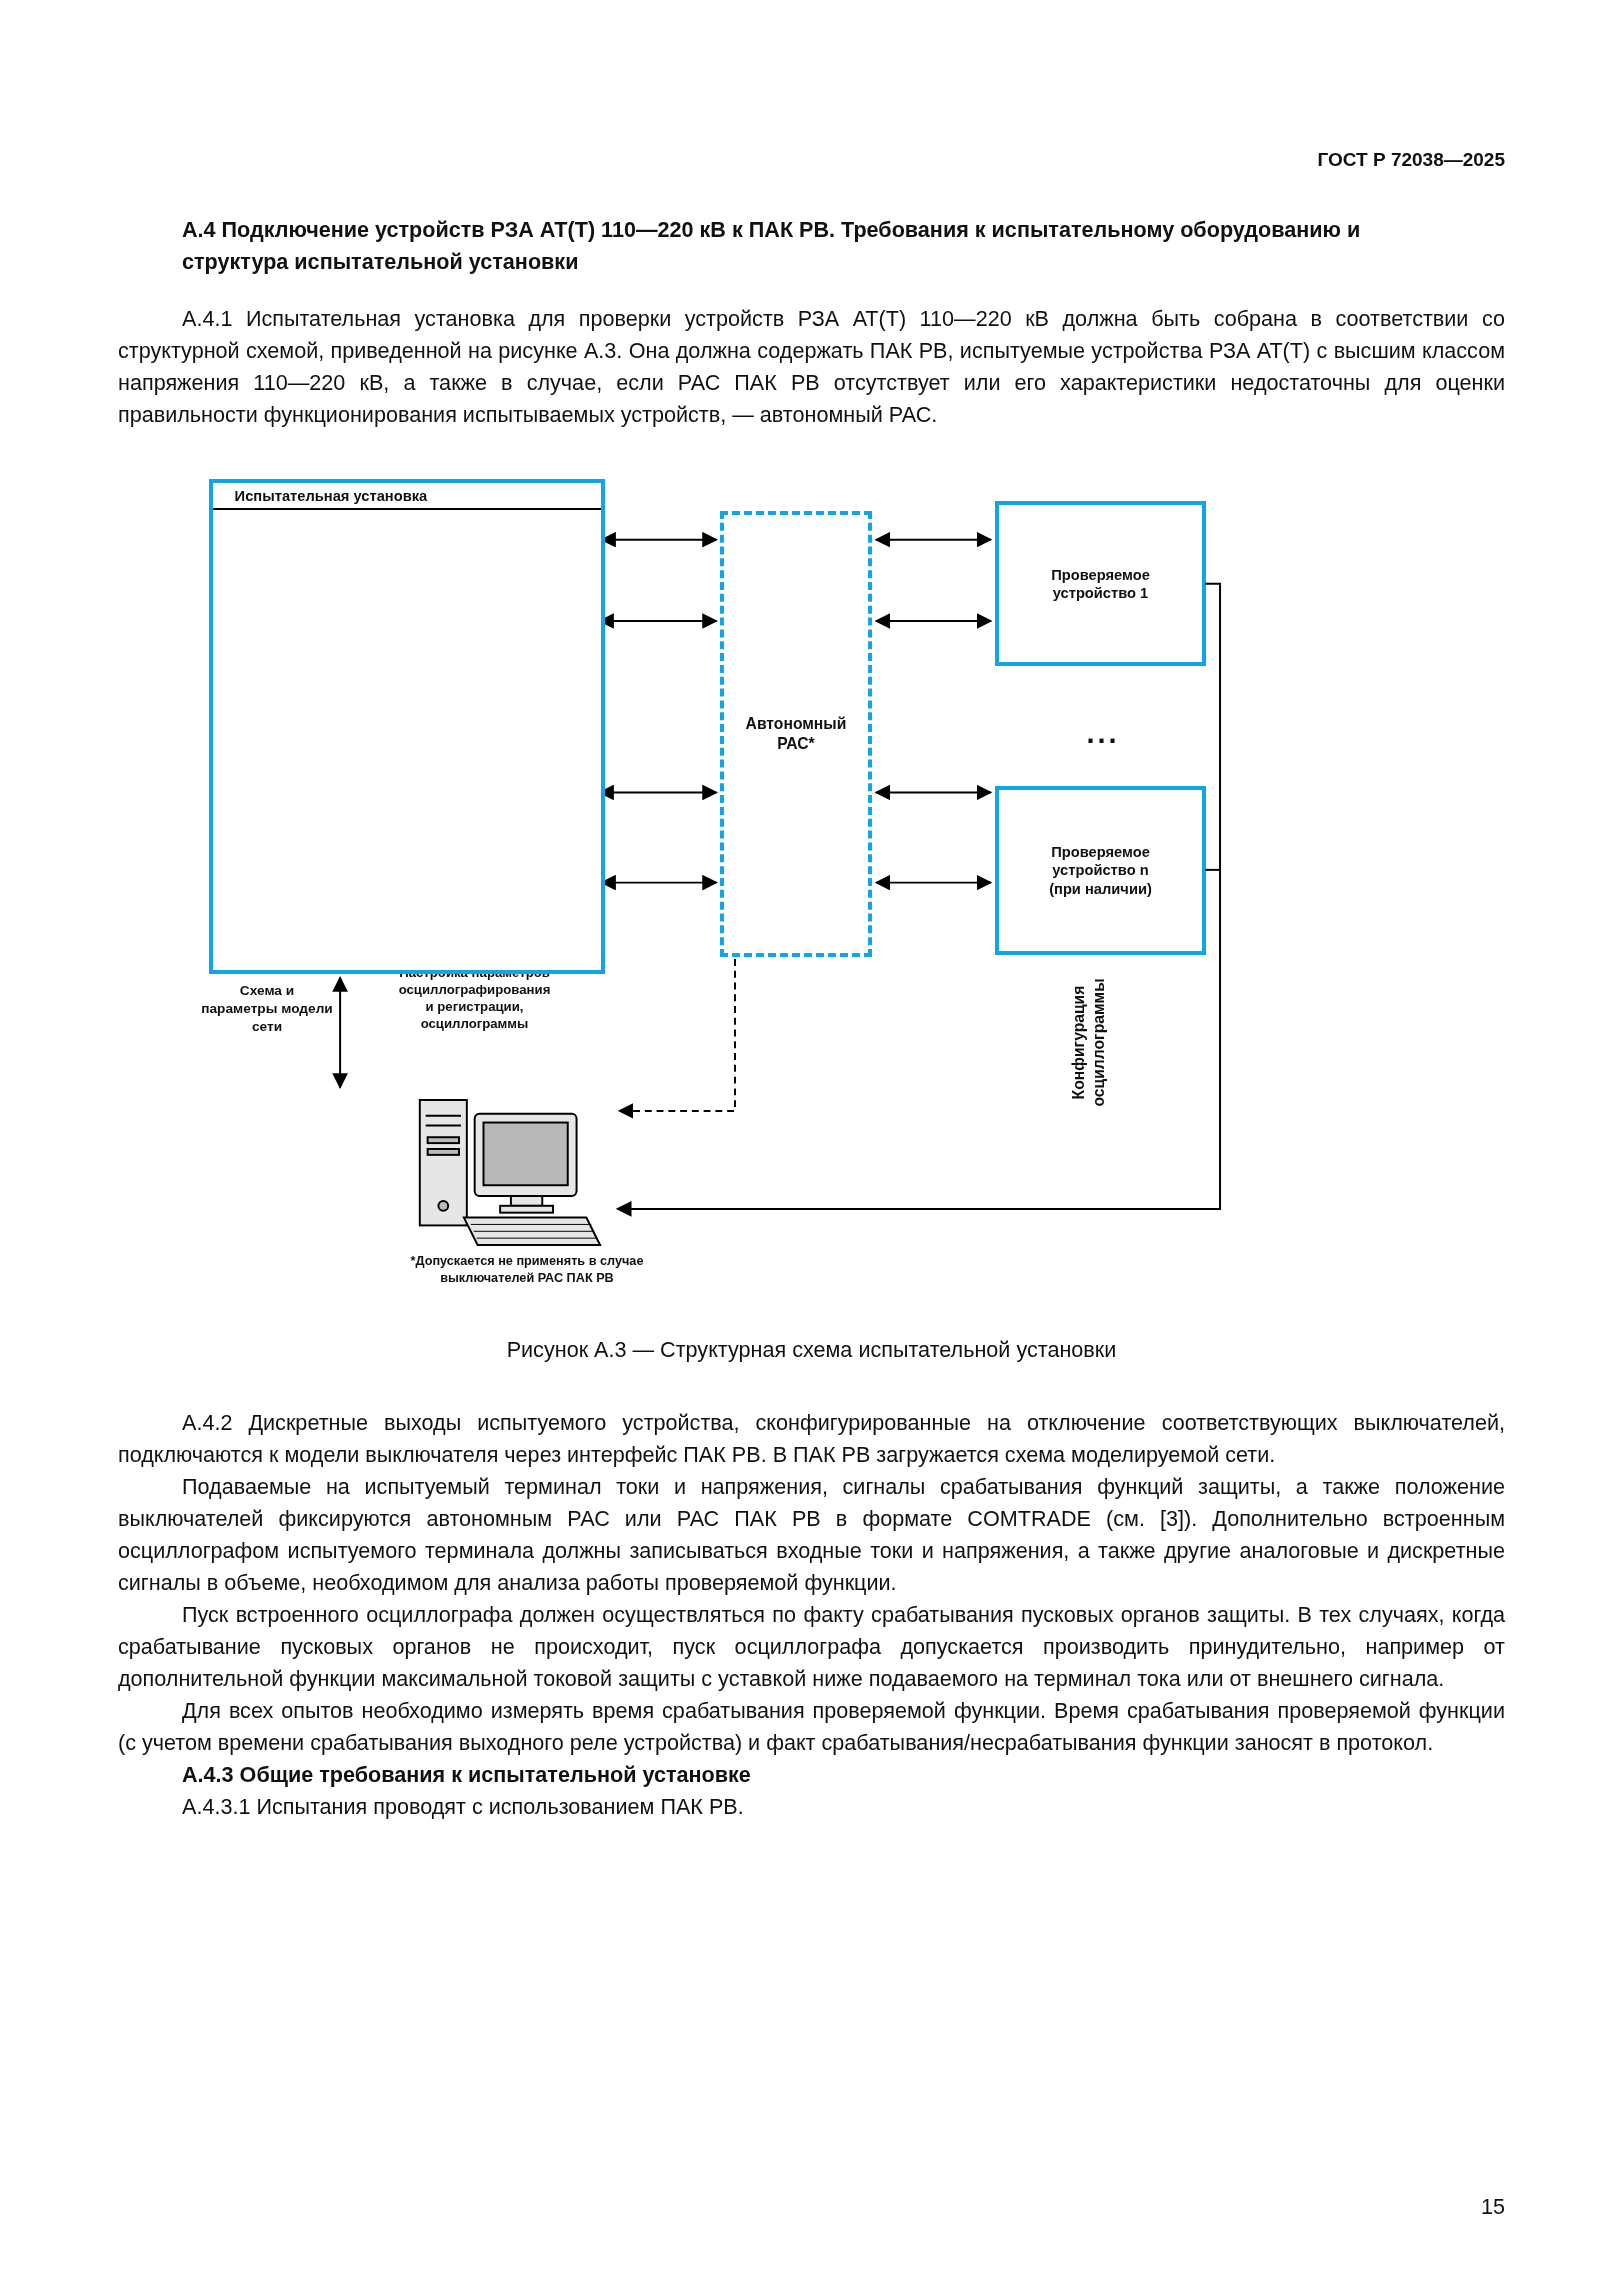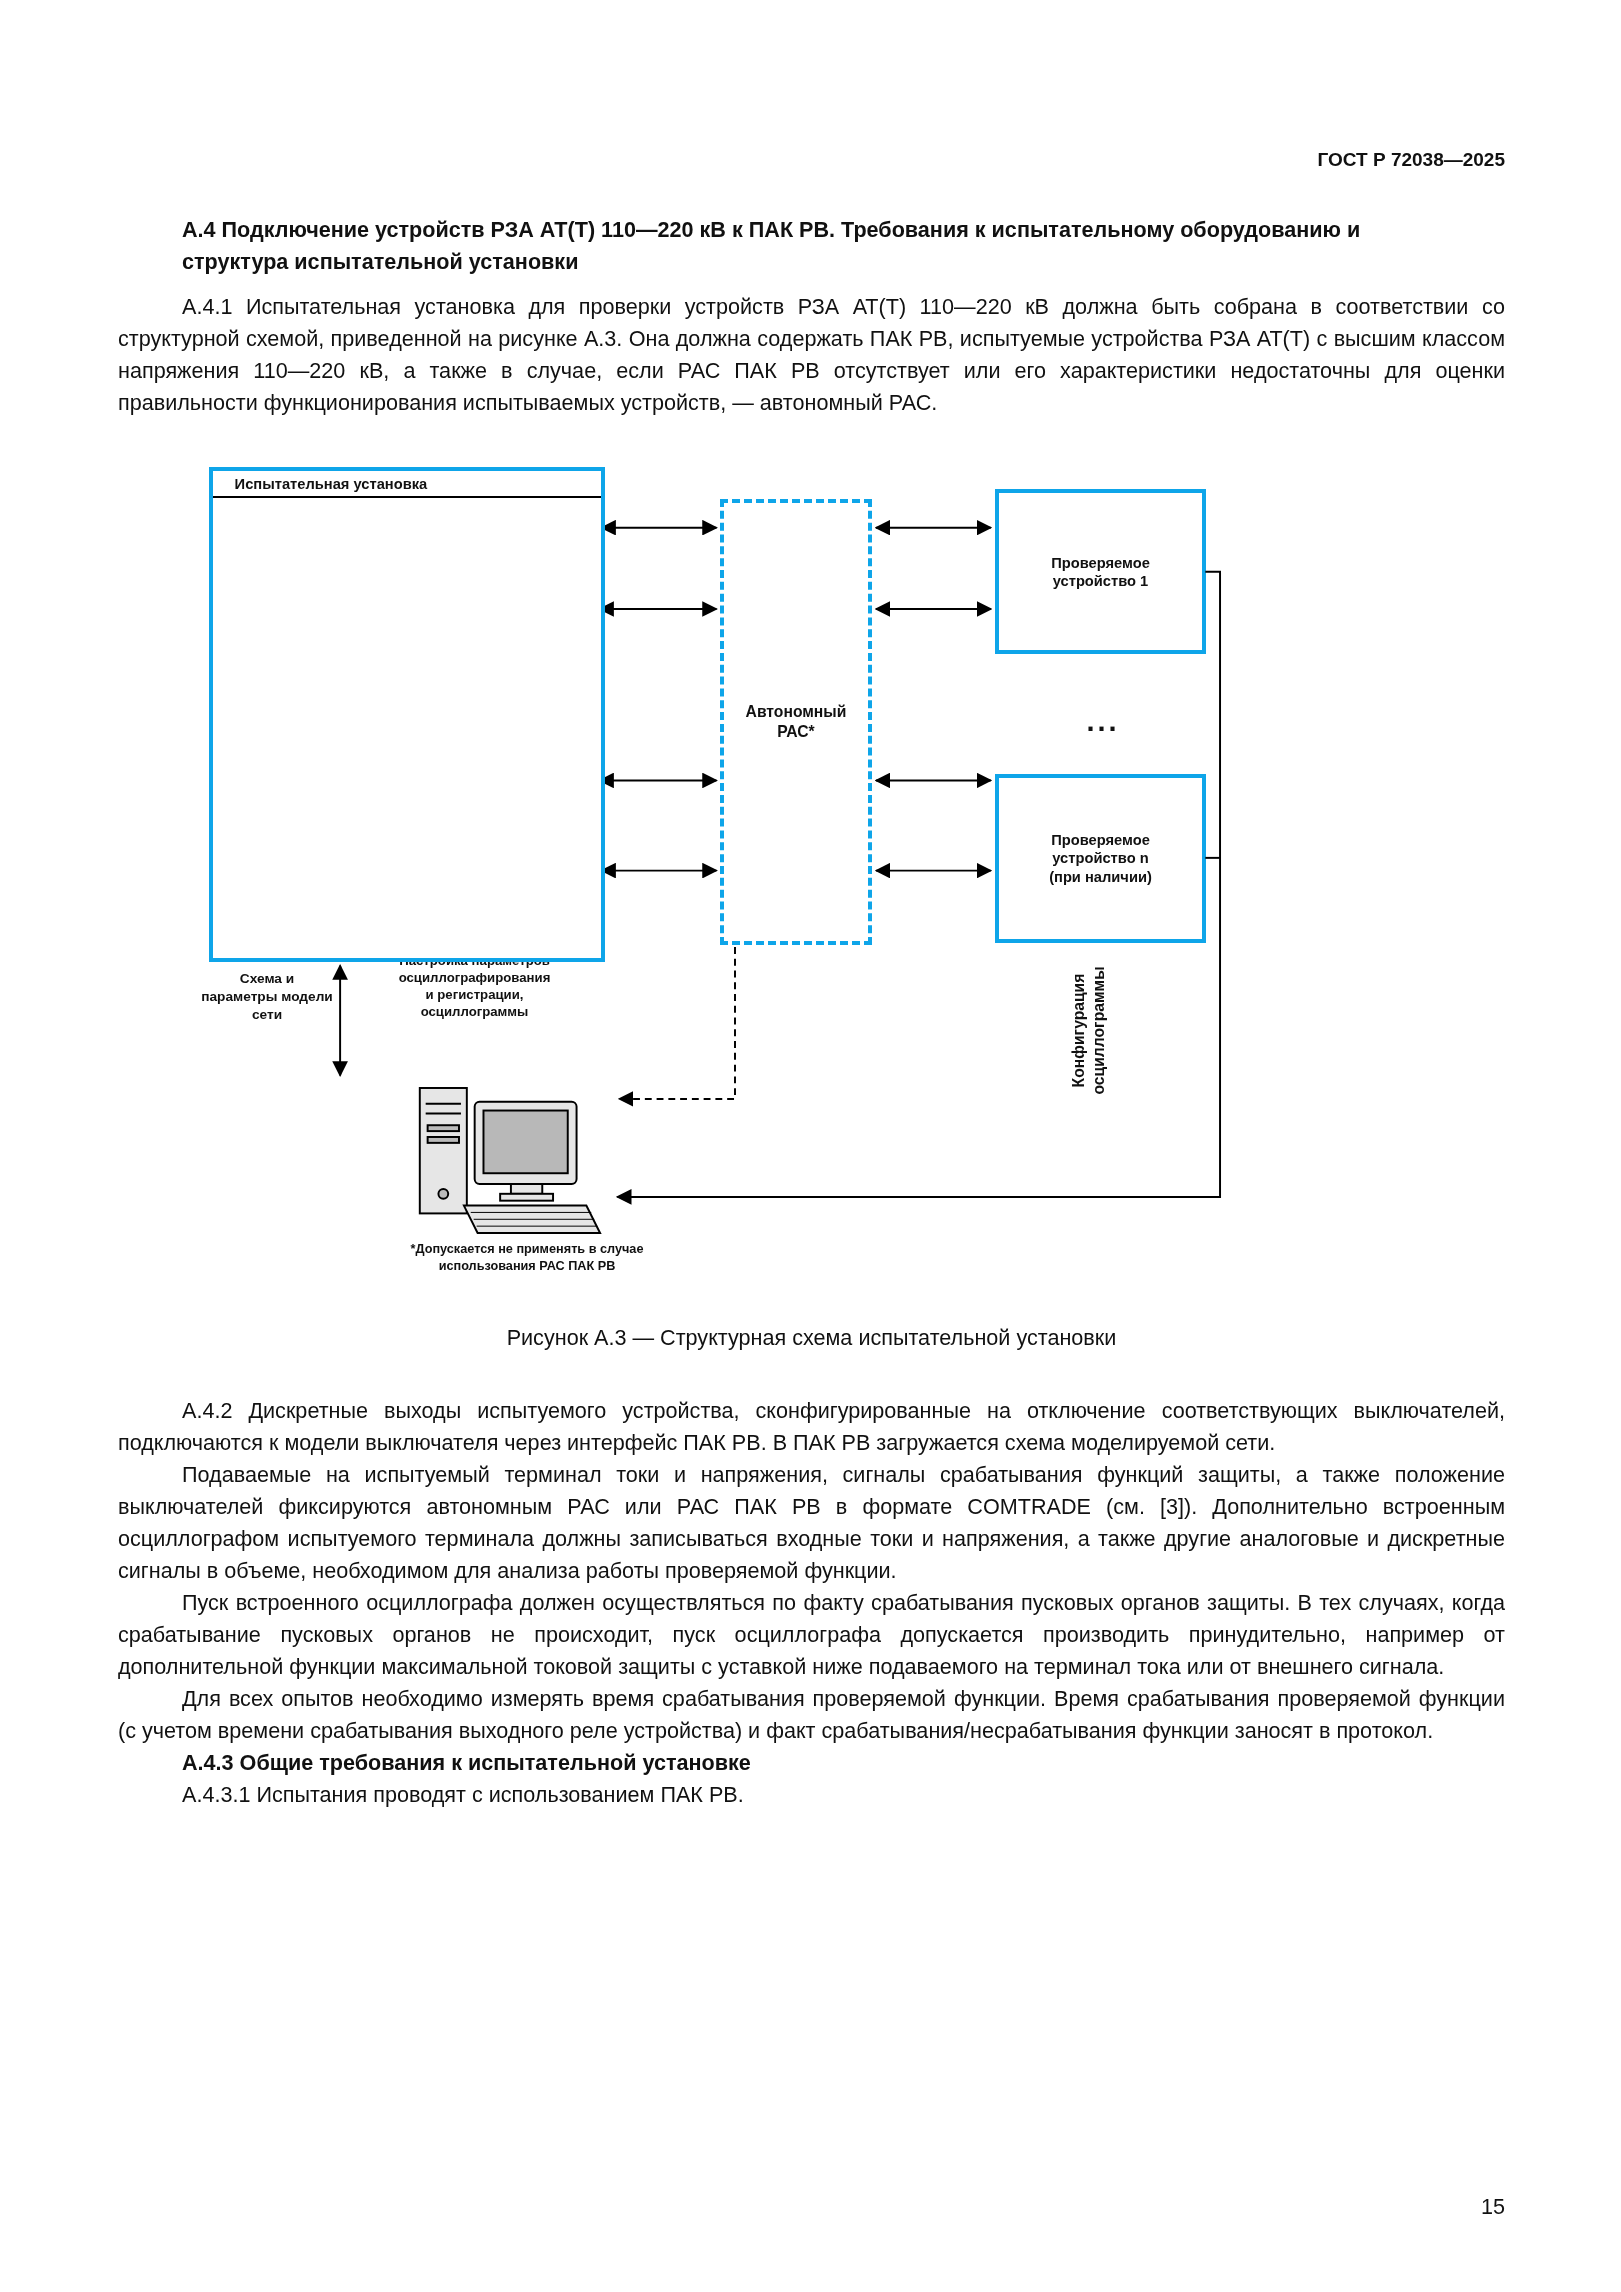--- a/index.html
+++ b/index.html
@@ -1,21 +1,21 @@
 <!DOCTYPE html>
 <html><head>
 <meta charset="utf-8">
 <style>
   html,body{margin:0;padding:0;background:#ffffff;}
   body{width:1621px;height:2293px;position:relative;font-family:"Liberation Sans","DejaVu Sans",sans-serif;color:#111;}
   .page{position:absolute;inset:0;background:#fff;}
   .doc-header{position:absolute;left:118px;top:149px;width:1387px;text-align:right;font-size:19px;font-weight:bold;}
   .content{position:absolute;left:118px;top:214px;width:1387px;}
   p{margin:0;}
-  .heading{font-weight:bold;font-size:21.6px;line-height:32px;margin-left:64px;width:1235px;margin-bottom:13px;}
+  .heading{font-weight:bold;font-size:21.6px;line-height:32px;margin-left:64px;width:1235px;margin-bottom:25px;}
   .bodyp{font-size:21.6px;line-height:32px;text-align:justify;text-indent:64px;}
   .bold{font-weight:bold;}
   .caption{font-size:21.6px;line-height:29px;text-align:center;margin-top:33px;margin-bottom:43px;}
 
   
   .figure-area{position:relative;width:1176px;height:828px;margin:43px 0 0 29px;}
   .dbox{position:absolute;border:4px solid #0ea5e9;box-sizing:border-box;background:#fff;
         display:flex;align-items:center;justify-content:center;text-align:center;
         font-weight:bold;font-size:14.7px;line-height:1.25;}
   .outer{z-index:1;}
@@ -81,21 +81,21 @@
       <div class="ellipsis" style="left:897px;top:243px;width:118px;">...</div>
       <div class="dbox" style="left:848px;top:312px;width:211px;height:169px;padding:0 37px;">
         <span>Проверяемое устройство n (при наличии)</span>
       </div>
 
       <div class="flabel" style="left:54px;top:508px;width:132px;">Схема и параметры модели сети</div>
       <div class="flabel" style="left:250px;top:490px;width:155px;font-size:13.2px;">Настройка параметров осциллографирования и регистрации, осциллограммы</div>
       <div class="rotlabel">
         <span>Конфигурация осциллограммы</span>
       </div>
-      <div class="footnote">*Допускается не применять в случае использования РАС ПАК РВ</div>
+      <div class="footnote">*Допускается не применять в случае выключателей РАС ПАК РВ</div>
 
       <div class="computer">
         <svg width="194" height="169" viewBox="0 0 198 172">
           <g stroke="#000" stroke-width="2" fill="#e6e6e6">
             <rect x="10" y="12" width="48" height="128"></rect>
             <line x1="16" y1="28" x2="52" y2="28"></line>
             <line x1="16" y1="38" x2="52" y2="38"></line>
             <rect x="18" y="50" width="32" height="6" fill="#bbb"></rect>
             <rect x="18" y="62" width="32" height="6" fill="#bbb"></rect>
             <circle cx="34" cy="120" r="5" fill="#bbb"></circle>

